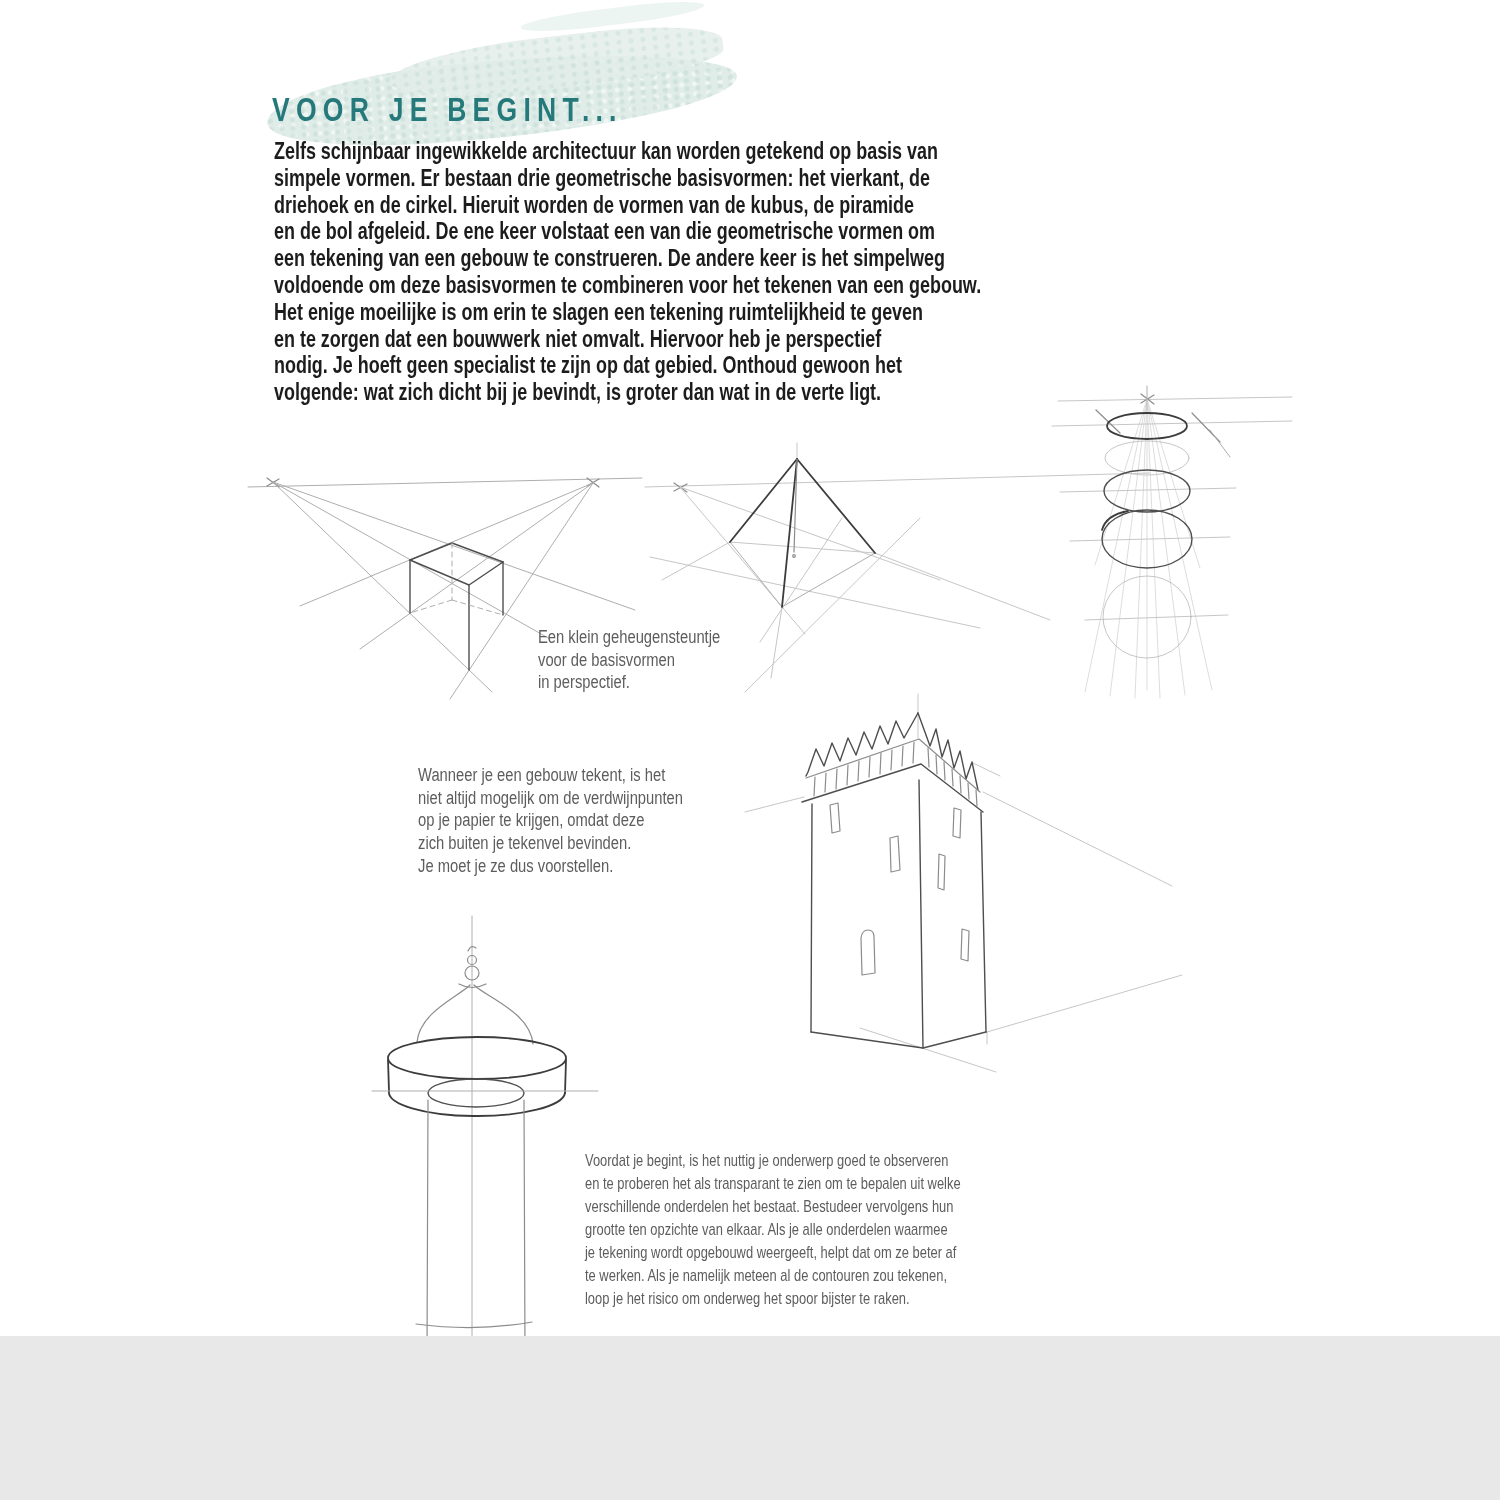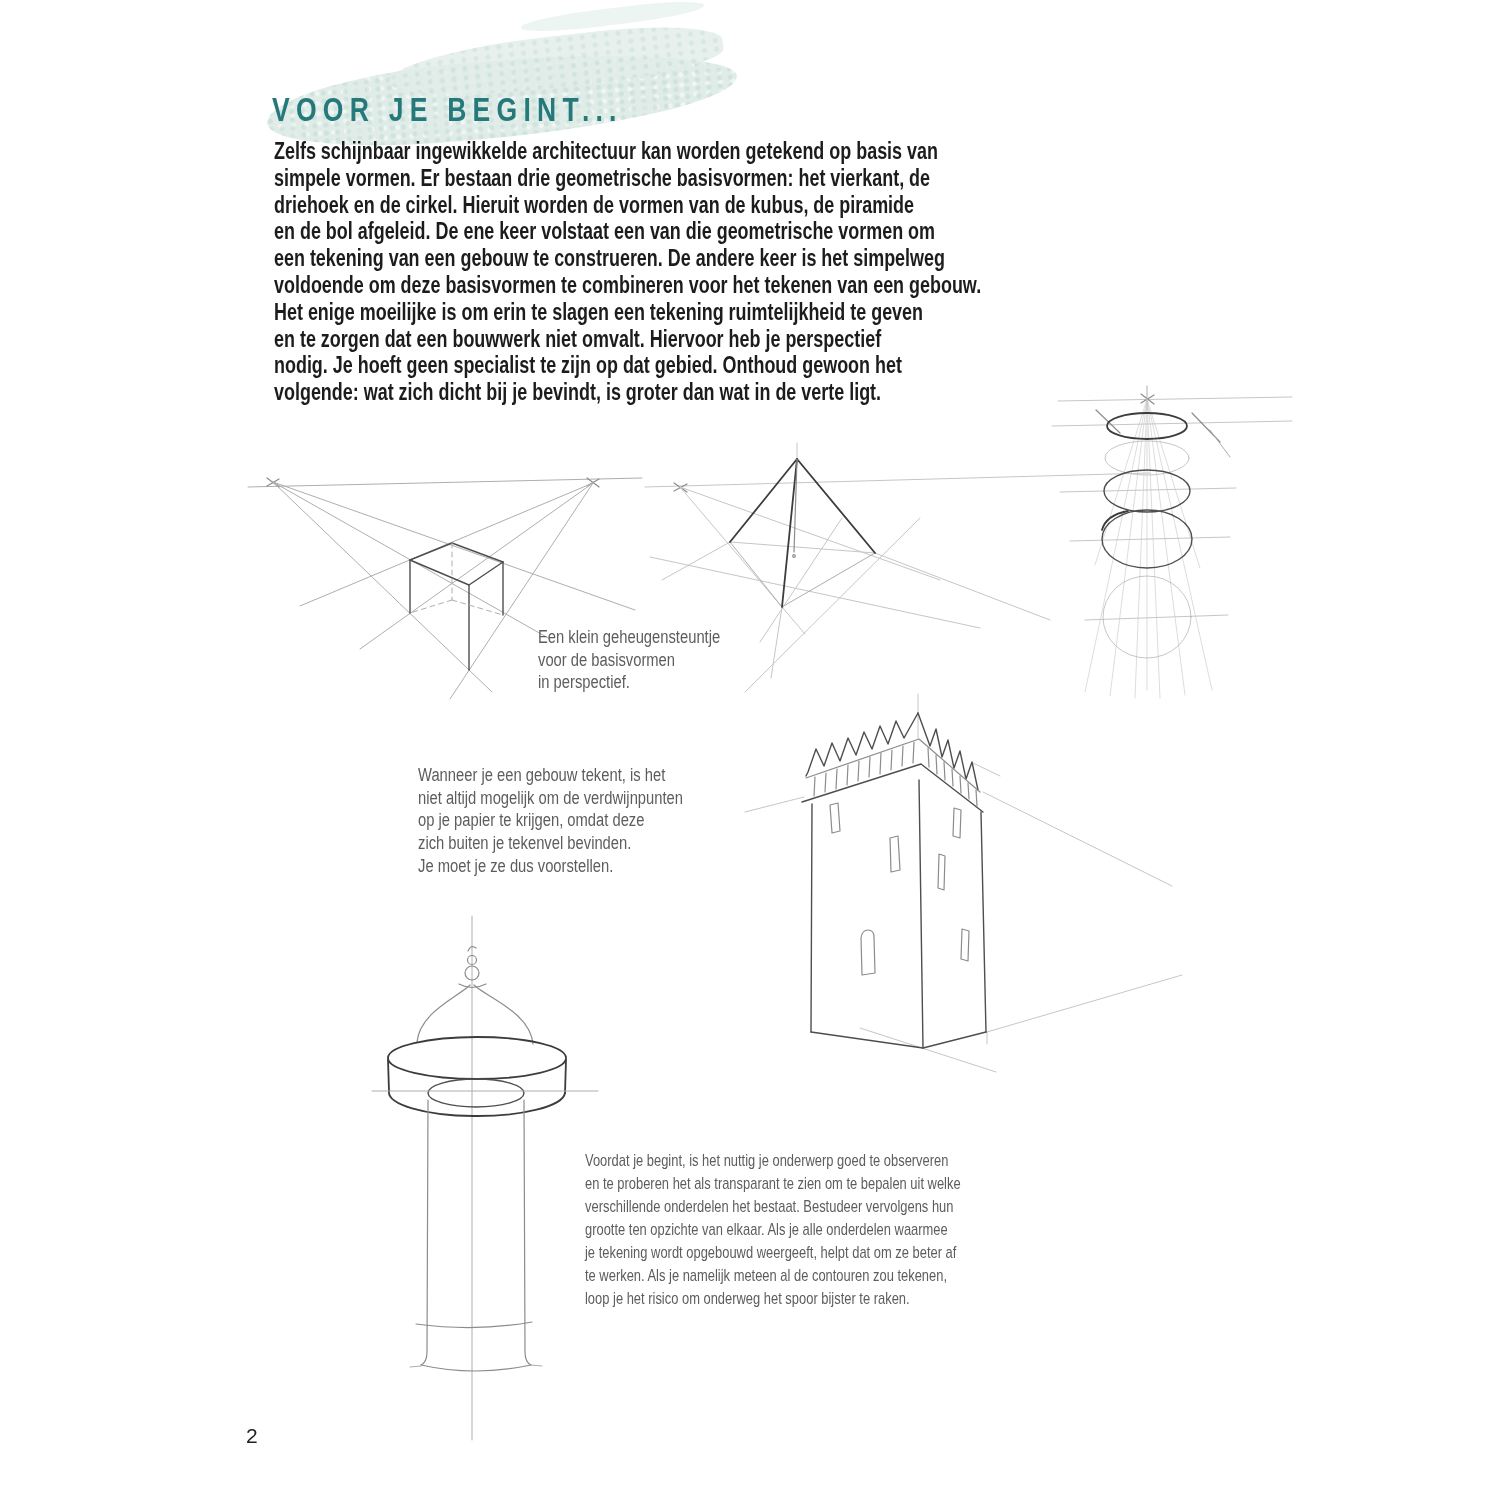--- a/index.html
+++ b/index.html
@@ -1,21 +1,21 @@
 <!DOCTYPE html>
 <html style="--accent: #26797b; --brush: #dceae5; --body-text: #1c1c1c; --caption-text: #5d5d5d; --paper: #ffffff;"><head>
 <meta charset="utf-8">
 <style>
   :root{
     --accent:#26797b; --brush:#dceae5; --body-text:#1c1c1c;
     --caption-text:#5d5d5d; --paper:#ffffff;
   }
   html,body{margin:0;padding:0;background:#e8e8e8;}
   .page{
-    position:relative; width:1500px; height:1500px; background:var(--paper);
+    position:relative; width:1500px; height:1336px; background:var(--paper);
     overflow:hidden; font-family:"Liberation Sans", sans-serif; margin:0 auto;
   }
   
   .brush{position:absolute; pointer-events:none;}
   .brush-a{
     left:266px; top:60px; width:472px; height:78px;
     background:
       radial-gradient(circle at 30% 40%, rgba(182,211,203,.45) 2px, transparent 3px) 0 0/11px 8px,
       radial-gradient(circle at 70% 60%, rgba(255,255,255,.55) 2px, transparent 3px) 4px 3px/13px 10px,
       var(--brush);

